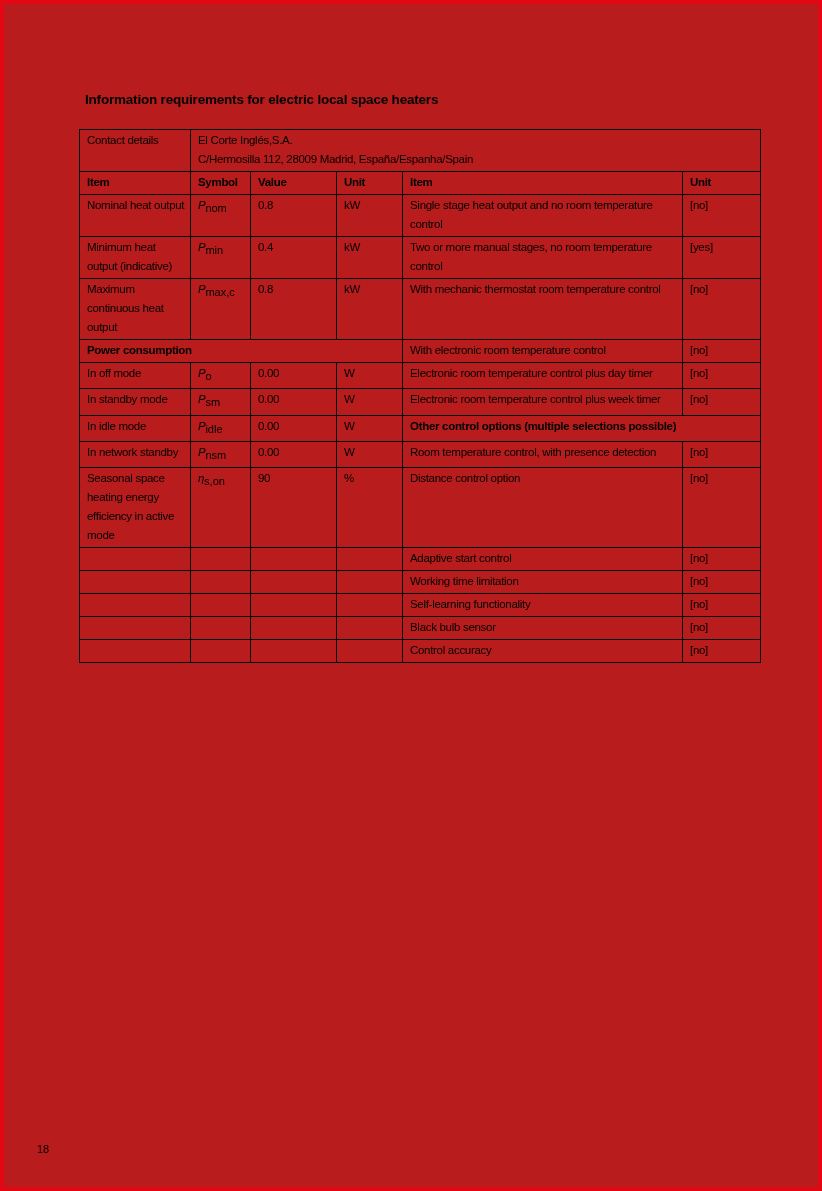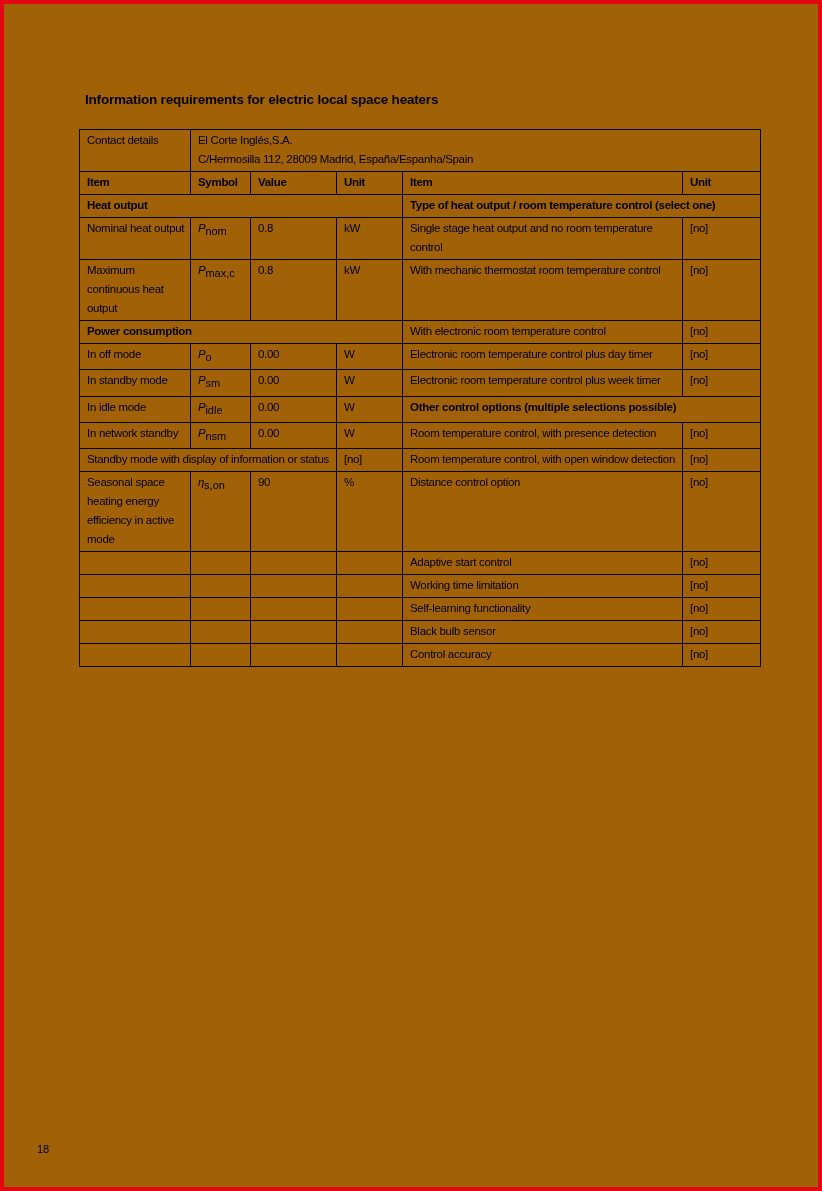--- a/index.html
+++ b/index.html
@@ -8,21 +8,21 @@
     background: #ffffff;
     font-family: "Liberation Sans", sans-serif;
     color: #000;
     position: relative;
     overflow: hidden;
   }
   .page {
     position: absolute;
     inset: 0;
     border: 4px solid var(--accent, #e30613);
-    background: #a16207;
+    background: #b91c1c;
   }
   .title {
     position: absolute;
     left: 81px;
     top: 88px;
     font-size: 13.5px;
     font-weight: bold;
     letter-spacing: -0.2px;
     color: #000;
     white-space: nowrap;
@@ -82,32 +82,36 @@
         </tr>
         <tr>
           <td class="b">Item</td>
           <td class="b">Symbol</td>
           <td class="b">Value</td>
           <td class="b">Unit</td>
           <td class="b">Item</td>
           <td class="b">Unit</td>
         </tr>
         <tr>
-          <td colspan="4" class="b">Heat output</td>
-          <td colspan="2" class="b">Type of heat output / room temperature control (select one)</td>
-        </tr>
-        <tr>
           <td>Nominal heat output</td>
           <td><span class="sym">P</span><sub>nom</sub></td>
           <td>0.8</td>
           <td>kW</td>
           <td>Single stage heat output and no room temperature control</td>
           <td>[no]</td>
         </tr>
         <tr>
+          <td>Minimum heat output (indicative)</td>
+          <td><span class="sym">P</span><sub>min</sub></td>
+          <td>0.4</td>
+          <td>kW</td>
+          <td>Two or more manual stages, no room temperature control</td>
+          <td>[yes]</td>
+        </tr>
+        <tr>
           <td>Maximum continuous heat output</td>
           <td><span class="sym">P</span><sub>max,c</sub></td>
           <td>0.8</td>
           <td>kW</td>
           <td>With mechanic thermostat room temperature control</td>
           <td>[no]</td>
         </tr>
         <tr>
           <td colspan="4" class="b">Power consumption</td>
           <td>With electronic room temperature control</td>
@@ -138,26 +142,20 @@
         </tr>
         <tr>
           <td>In network standby</td>
           <td><span class="sym">P</span><sub>nsm</sub></td>
           <td>0.00</td>
           <td>W</td>
           <td>Room temperature control, with presence detection</td>
           <td>[no]</td>
         </tr>
         <tr>
-          <td colspan="3">Standby mode with display of information or status</td>
-          <td>[no]</td>
-          <td>Room temperature control, with open window detection</td>
-          <td>[no]</td>
-        </tr>
-        <tr>
           <td>Seasonal space heating energy efficiency in active mode</td>
           <td><span class="sym">η</span><sub>s,on</sub></td>
           <td>90</td>
           <td>%</td>
           <td>Distance control option</td>
           <td>[no]</td>
         </tr>
         <tr>
           <td></td>
           <td></td>

